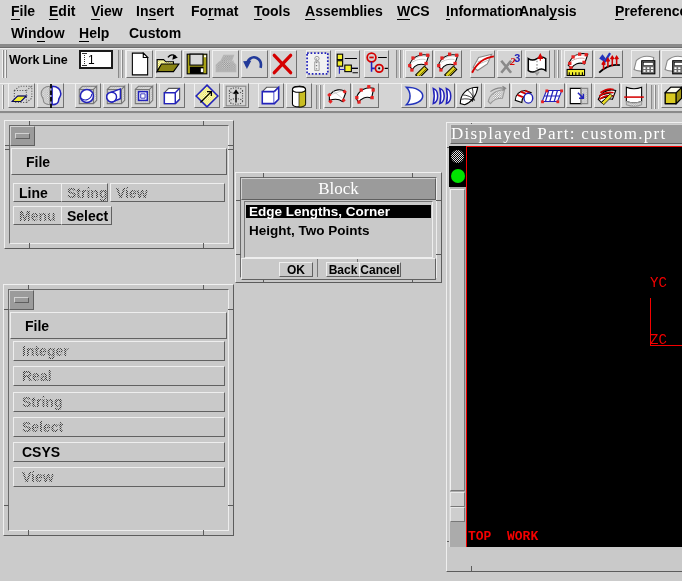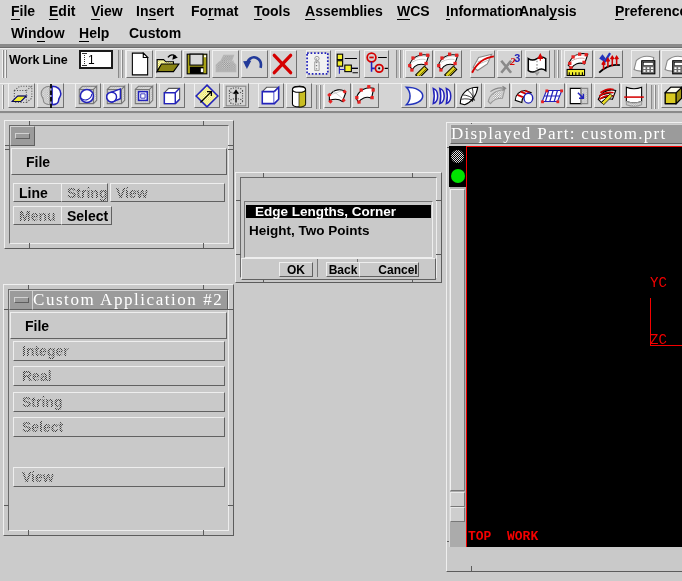--- a/index.html
+++ b/index.html
@@ -513,61 +513,62 @@
   <div class="tick" style="left:24px;top:0px;width:1px;height:5px;"></div>
   <div class="tick" style="right:29px;top:0px;width:1px;height:5px;"></div>
   <div class="tick" style="left:24px;bottom:0px;width:1px;height:5px;"></div>
   <div class="tick" style="right:29px;bottom:0px;width:1px;height:5px;"></div>
   <div class="tick" style="left:0px;top:24px;width:5px;height:1px;"></div>
   <div class="tick" style="left:0px;bottom:29px;width:5px;height:1px;"></div>
   <div class="tick" style="right:0px;top:24px;width:5px;height:1px;"></div>
   <div class="tick" style="right:0px;bottom:29px;width:5px;height:1px;"></div>
   <div class="minbox" style="left:5px;top:5px;width:23px;height:18px;"></div>
   <div class="minbar" style="left:10px;top:12px;width:13px;height:4px;"></div>
-  <div class="tbar" style="left:28px;top:5px;right:5px;height:18px;padding-left:0px;letter-spacing:1.55px;line-height:18px;">Custom Application #2</div>
   <div class="raised" style="left:6px;top:27px;right:6px;height:25px;">
      <div style="font:bold 14px 'Liberation Sans';padding:5px 0 0 14px;">File</div>
   </div>
   <div class="btn" style="left:9px;top:81px;right:8px;height:18px;padding-left:8px;">
       <span class="dis">Real</span>
     </div>
   <div class="btn" style="left:9px;top:56px;right:8px;height:18px;padding-left:8px;">
       <span class="dis">Integer</span>
     </div>
   <div class="btn" style="left:9px;top:107px;right:8px;height:18px;padding-left:8px;">
       <span class="dis">String</span>
     </div>
   <div class="btn" style="left:9px;top:132px;right:8px;height:18px;padding-left:8px;">
       <span class="dis">Select</span>
     </div>
+  <div class="btn" style="left:9px;top:157px;right:8px;height:18px;padding-left:8px;">CSYS</div>
   <div class="btn" style="left:9px;top:182px;right:8px;height:18px;padding-left:8px;">
       <span class="dis">View</span>
     </div>
 </div>
 
 <div class="mwin" style="left:235px;top:172px;width:205px;height:109px;">
   <div class="minner"></div>
   <div class="tick" style="left:27px;top:0px;width:1px;height:5px;"></div>
   <div class="tick" style="right:28px;top:0px;width:1px;height:5px;"></div>
   <div class="tick" style="left:27px;bottom:0px;width:1px;height:5px;"></div>
   <div class="tick" style="right:28px;bottom:0px;width:1px;height:5px;"></div>
   <div class="tick" style="left:0px;top:27px;width:5px;height:1px;"></div>
   <div class="tick" style="right:0px;top:27px;width:5px;height:1px;"></div>
   <div class="tick" style="left:0px;bottom:27px;width:5px;height:1px;"></div>
   <div class="tick" style="right:0px;bottom:27px;width:5px;height:1px;"></div>
+  <div class="tbar" style="left:5px;top:5px;right:5px;height:20px;text-align:center;line-height:20px;">Block</div>
   <div class="abs" style="left:8px;top:28px;right:8px;height:55px;border-top:1px solid #777;border-left:1px solid #777;border-bottom:1px solid #eee;border-right:1px solid #eee;">
-    <div class="abs" style="left:1px;top:3px;right:1px;height:13px;background:#000;color:#fff;font:bold 13.5px/13px 'Liberation Sans';padding-left:9px;">Edge Lengths, Corner</div>
+    <div class="abs" style="left:1px;top:3px;right:1px;height:13px;background:#000;color:#fff;font:bold 13.5px/13px 'Liberation Sans';padding-left:3px;">Edge Lengths, Corner</div>
     <div class="abs" style="left:4px;top:22px;font:bold 13.5px/13px 'Liberation Sans';color:#000;">Height, Two Points</div>
   </div>
   <div class="raised" style="left:5px;top:85px;right:5px;height:20px;"></div>
   <div class="abs" style="left:81px;top:86px;width:1px;height:18px;background:#777;"></div>
   <div class="abs" style="left:121px;top:86px;width:1px;height:18px;background:#777;"></div>
   <div class="btn" style="left:43px;top:89px;width:32px;height:13px;justify-content:center;font-size:12px;">OK</div>
   <div class="btn" style="left:90px;top:89px;width:32px;height:13px;justify-content:center;font-size:12px;">Back</div>
-  <div class="btn" style="left:123px;top:89px;width:40px;height:13px;justify-content:center;font-size:12px;padding-left:18px;">Cancel</div>
+  <div class="btn" style="left:123px;top:89px;width:40px;height:13px;justify-content:center;font-size:12px;">Cancel</div>
 </div>
 
 <div class="mwin" style="left:446px;top:122px;width:240px;height:448px;">
   <div class="tick" style="left:24px;top:0px;width:1px;height:5px;"></div>
   <div class="tick" style="left:24px;bottom:0px;width:1px;height:5px;"></div>
   <div class="tick" style="left:0px;top:24px;width:5px;height:1px;"></div>
   <div class="tick" style="left:0px;bottom:29px;width:5px;height:1px;"></div>
   <div class="tbar" style="left:3px;top:1px;right:0px;height:18px;padding-left:0px;letter-spacing:1.3px;line-height:18px;">Displayed Part: custom.prt</div>
 
   <div class="abs" style="left:2px;top:23px;right:0;bottom:24px;background:#b9b9b9;">

